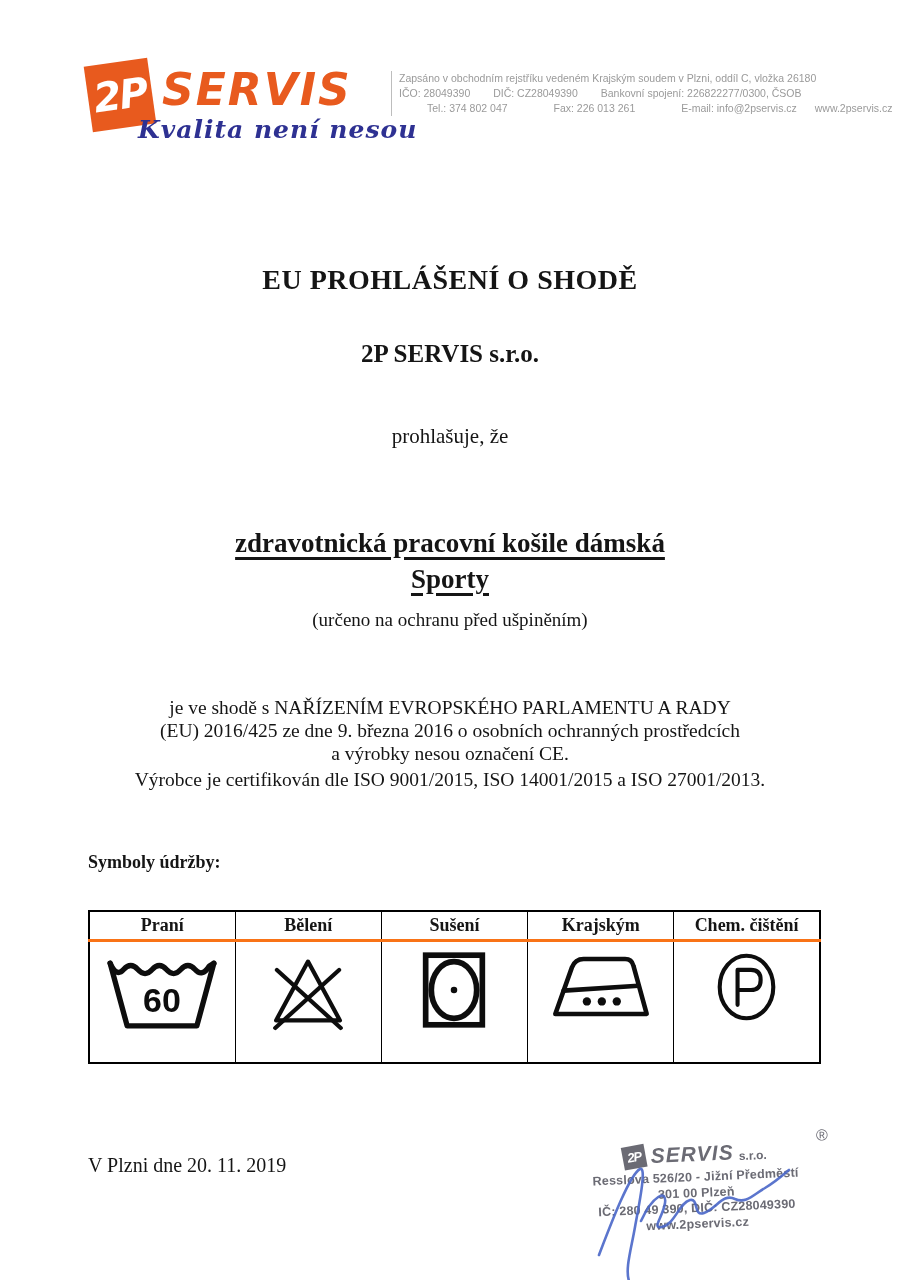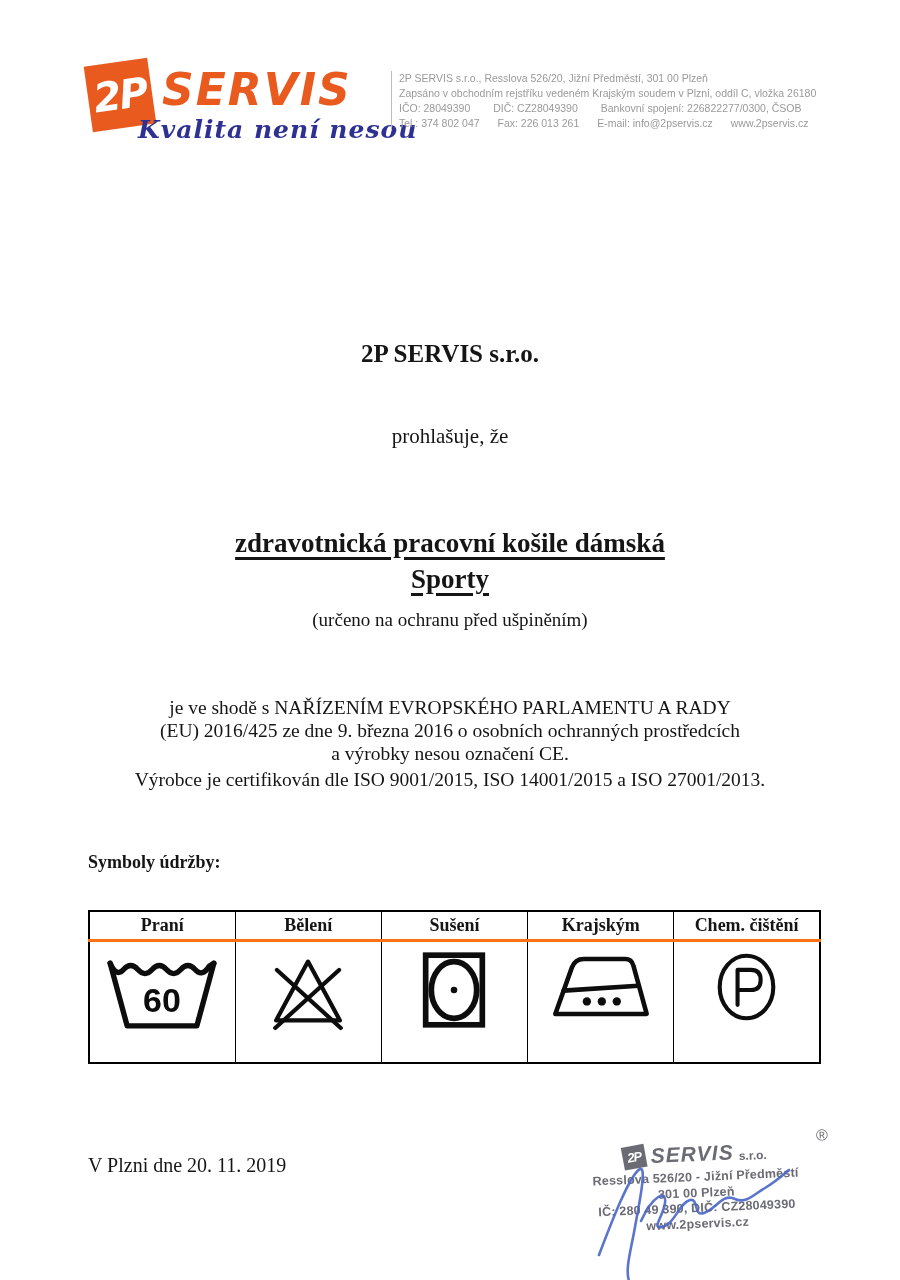--- a/index.html
+++ b/index.html
@@ -28,21 +28,21 @@
     font-size:25px;letter-spacing:1px;color:var(--blue,#2E3192);
   }
   .letterhead{
     position:absolute;left:391px;top:71px;width:420px;
     border-left:1px solid #bdbdbd;padding-left:7px;
     font-family:"Liberation Sans",sans-serif;font-size:10.5px;
     line-height:15px;color:var(--letterhead_gray,#9a9a9a);white-space:nowrap;
   }
   .letterhead span{display:inline-block;}
   .lh-gap-lg{margin-right:20px;}
-  .lh-gap-md{margin-right:15px;}
+  .lh-gap-md{margin-right:15px;margin-left:28px;}
   
   .cline{position:absolute;left:0;width:900px;text-align:center;}
   .doc-title{top:264px;font-size:28px;font-weight:bold;letter-spacing:.5px;}
   .manufacturer{top:337px;font-size:25px;font-weight:bold;line-height:34px;}
   .declares{top:424px;font-size:21px;}
   .product{top:525px;font-size:27px;font-weight:bold;line-height:36px;text-align:center;}
   .product span{
     text-decoration:underline;text-decoration-thickness:2.5px;text-underline-offset:5px;
   }
   .purpose{top:609px;font-size:19px;}
@@ -88,35 +88,35 @@
 
   <div class="logo">
     <div class="logo-square">
       <span>2P</span>
     </div>
     <div class="logo-servis">SERVIS</div>
     <div class="logo-tagline">Kvalita není nesou</div>
   </div>
 
   <div class="letterhead">
-    <div>2P SERVIS s.r.o., Resslova 526/20, Jižní Předměstí, 301 00 Plzeň</div>
     <div>Zapsáno v obchodním rejstříku vedeném Krajským soudem v Plzni, oddíl C, vložka 26180</div>
     <div>
       <span class="lh-gap-lg">IČO: 28049390</span>
       <span class="lh-gap-lg">DIČ: CZ28049390</span>
       <span>Bankovní spojení: 226822277/0300, ČSOB</span>
     </div>
     <div>
       <span class="lh-gap-md">Tel.: 374 802 047</span>
       <span class="lh-gap-md">Fax: 226 013 261</span>
       <span class="lh-gap-md">E-mail: info@2pservis.cz</span>
       <span>www.2pservis.cz</span>
     </div>
   </div>
 
+  <div class="cline doc-title">EU PROHLÁŠENÍ O SHODĚ</div>
 
   <div class="cline manufacturer">
     <div>2P SERVIS s.r.o.</div>
   </div>
 
   <div class="cline declares">prohlašuje, že</div>
 
   <div class="cline product">
     <div><span>zdravotnická pracovní košile dámská</span></div>
     <div><span>Sporty</span></div>

